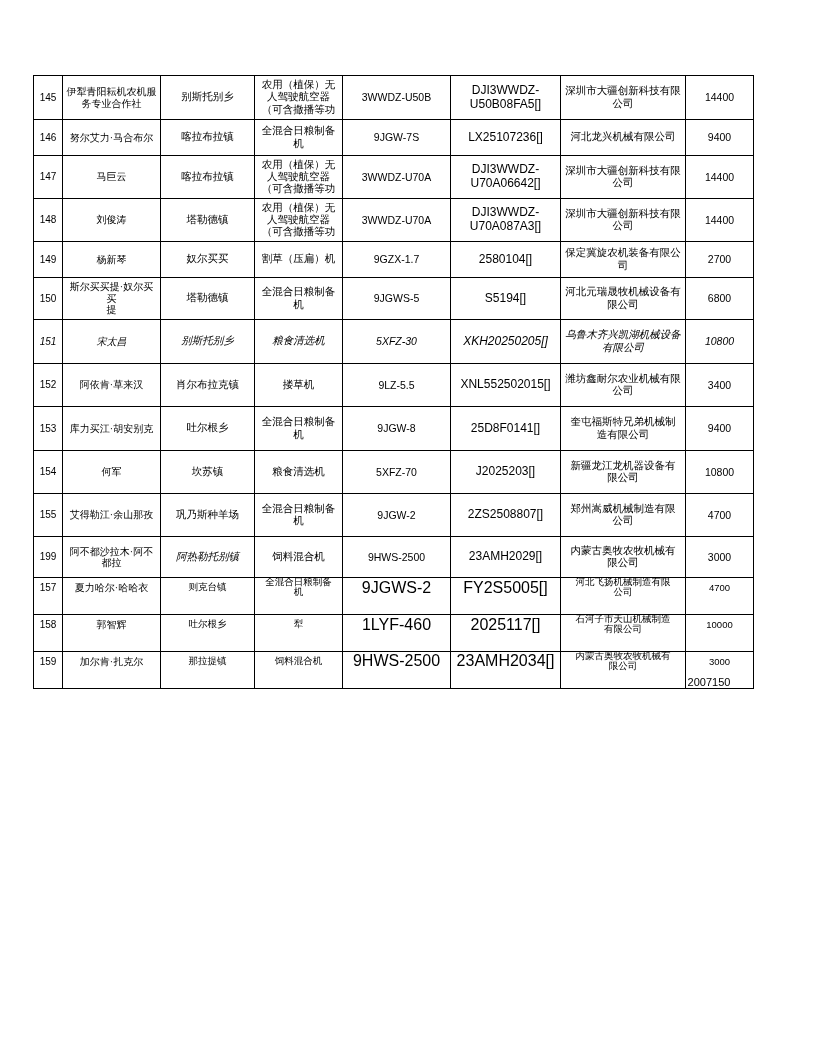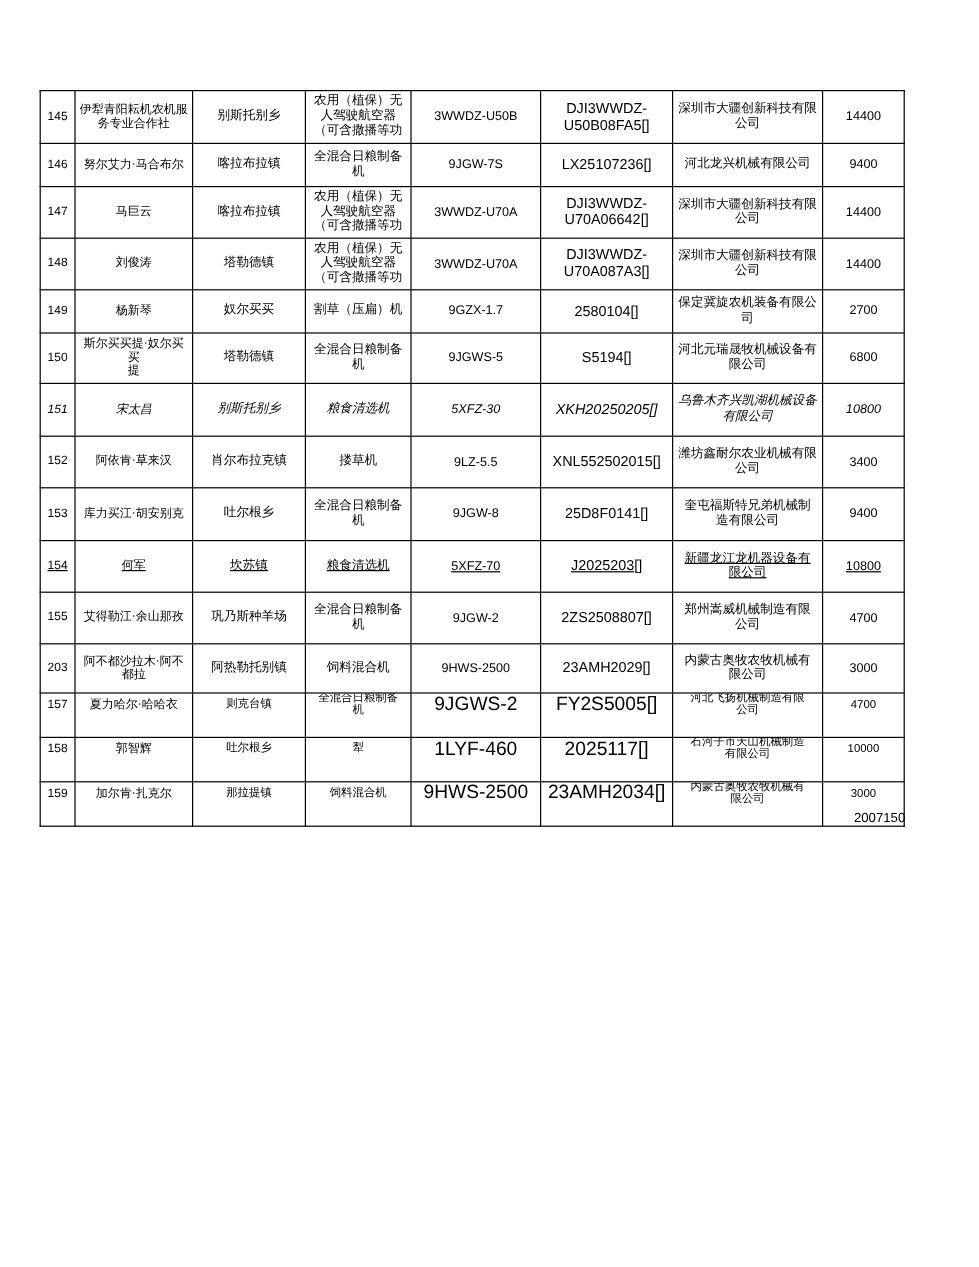--- a/index.html
+++ b/index.html
@@ -44,24 +44,25 @@
   table.subsidy td.c-no { font-size: 10px; }
   table.subsidy td.c-name { font-size: 10px; }
   table.subsidy td.c-serial { font-size: 12px; }
   tr.short td { font-size: 9.5px; line-height: 1.05; padding-top: 0; padding-bottom: 16px; }
   tr.short td.c-serial, tr.short td.c-model { font-size: 16px; }
   td.align-left { text-align: left; }
   td.bottom-left {
     text-align: left;
     vertical-align: bottom;
     padding-bottom: 0;
+    font-style: italic;
   }
   .grand-total {
     position: absolute;
-    left: 699px;
+    left: 675px;
     top: 676px;
     width: 68px;
     text-align: center;
     color: #000000;
     font-family: "Liberation Sans", "DejaVu Sans", sans-serif;
     font-size: 11px;
   }
 </style>
 </head>
 <body>
@@ -185,21 +186,21 @@
     <td class="c-name">库力买江·胡安别克</td>
     <td class="c-township">吐尔根乡</td>
     <td class="c-type">全混合日粮制备
 机</td>
     <td class="c-model">9JGW-8</td>
     <td class="c-serial">25D8F0141[]</td>
     <td class="c-manufacturer">奎屯福斯特兄弟机械制
 造有限公司</td>
     <td class="c-amount">9400</td>
   </tr>
-        <tr style="height: 43px; text-decoration: underline;">
+        <tr style="height: 43px;">
     <td class="c-no">154</td>
     <td class="c-name">何军</td>
     <td class="c-township">坎苏镇</td>
     <td class="c-type">粮食清选机</td>
     <td class="c-model">5XFZ-70</td>
     <td class="c-serial">J2025203[]</td>
     <td class="c-manufacturer">新疆龙江龙机器设备有
 限公司</td>
     <td class="c-amount">10800</td>
   </tr>
@@ -209,21 +210,21 @@
     <td class="c-township">巩乃斯种羊场</td>
     <td class="c-type">全混合日粮制备
 机</td>
     <td class="c-model">9JGW-2</td>
     <td class="c-serial">2ZS2508807[]</td>
     <td class="c-manufacturer">郑州嵩威机械制造有限
 公司</td>
     <td class="c-amount">4700</td>
   </tr>
         <tr style="height: 41px;">
-    <td class="c-no">203</td>
+    <td class="c-no">199</td>
     <td class="c-name align-left">阿不都沙拉木·阿不
 都拉</td>
     <td class="c-township bottom-left">阿热勒托别镇</td>
     <td class="c-type">饲料混合机</td>
     <td class="c-model">9HWS-2500</td>
     <td class="c-serial">23AMH2029[]</td>
     <td class="c-manufacturer">内蒙古奥牧农牧机械有
 限公司</td>
     <td class="c-amount">3000</td>
   </tr>

